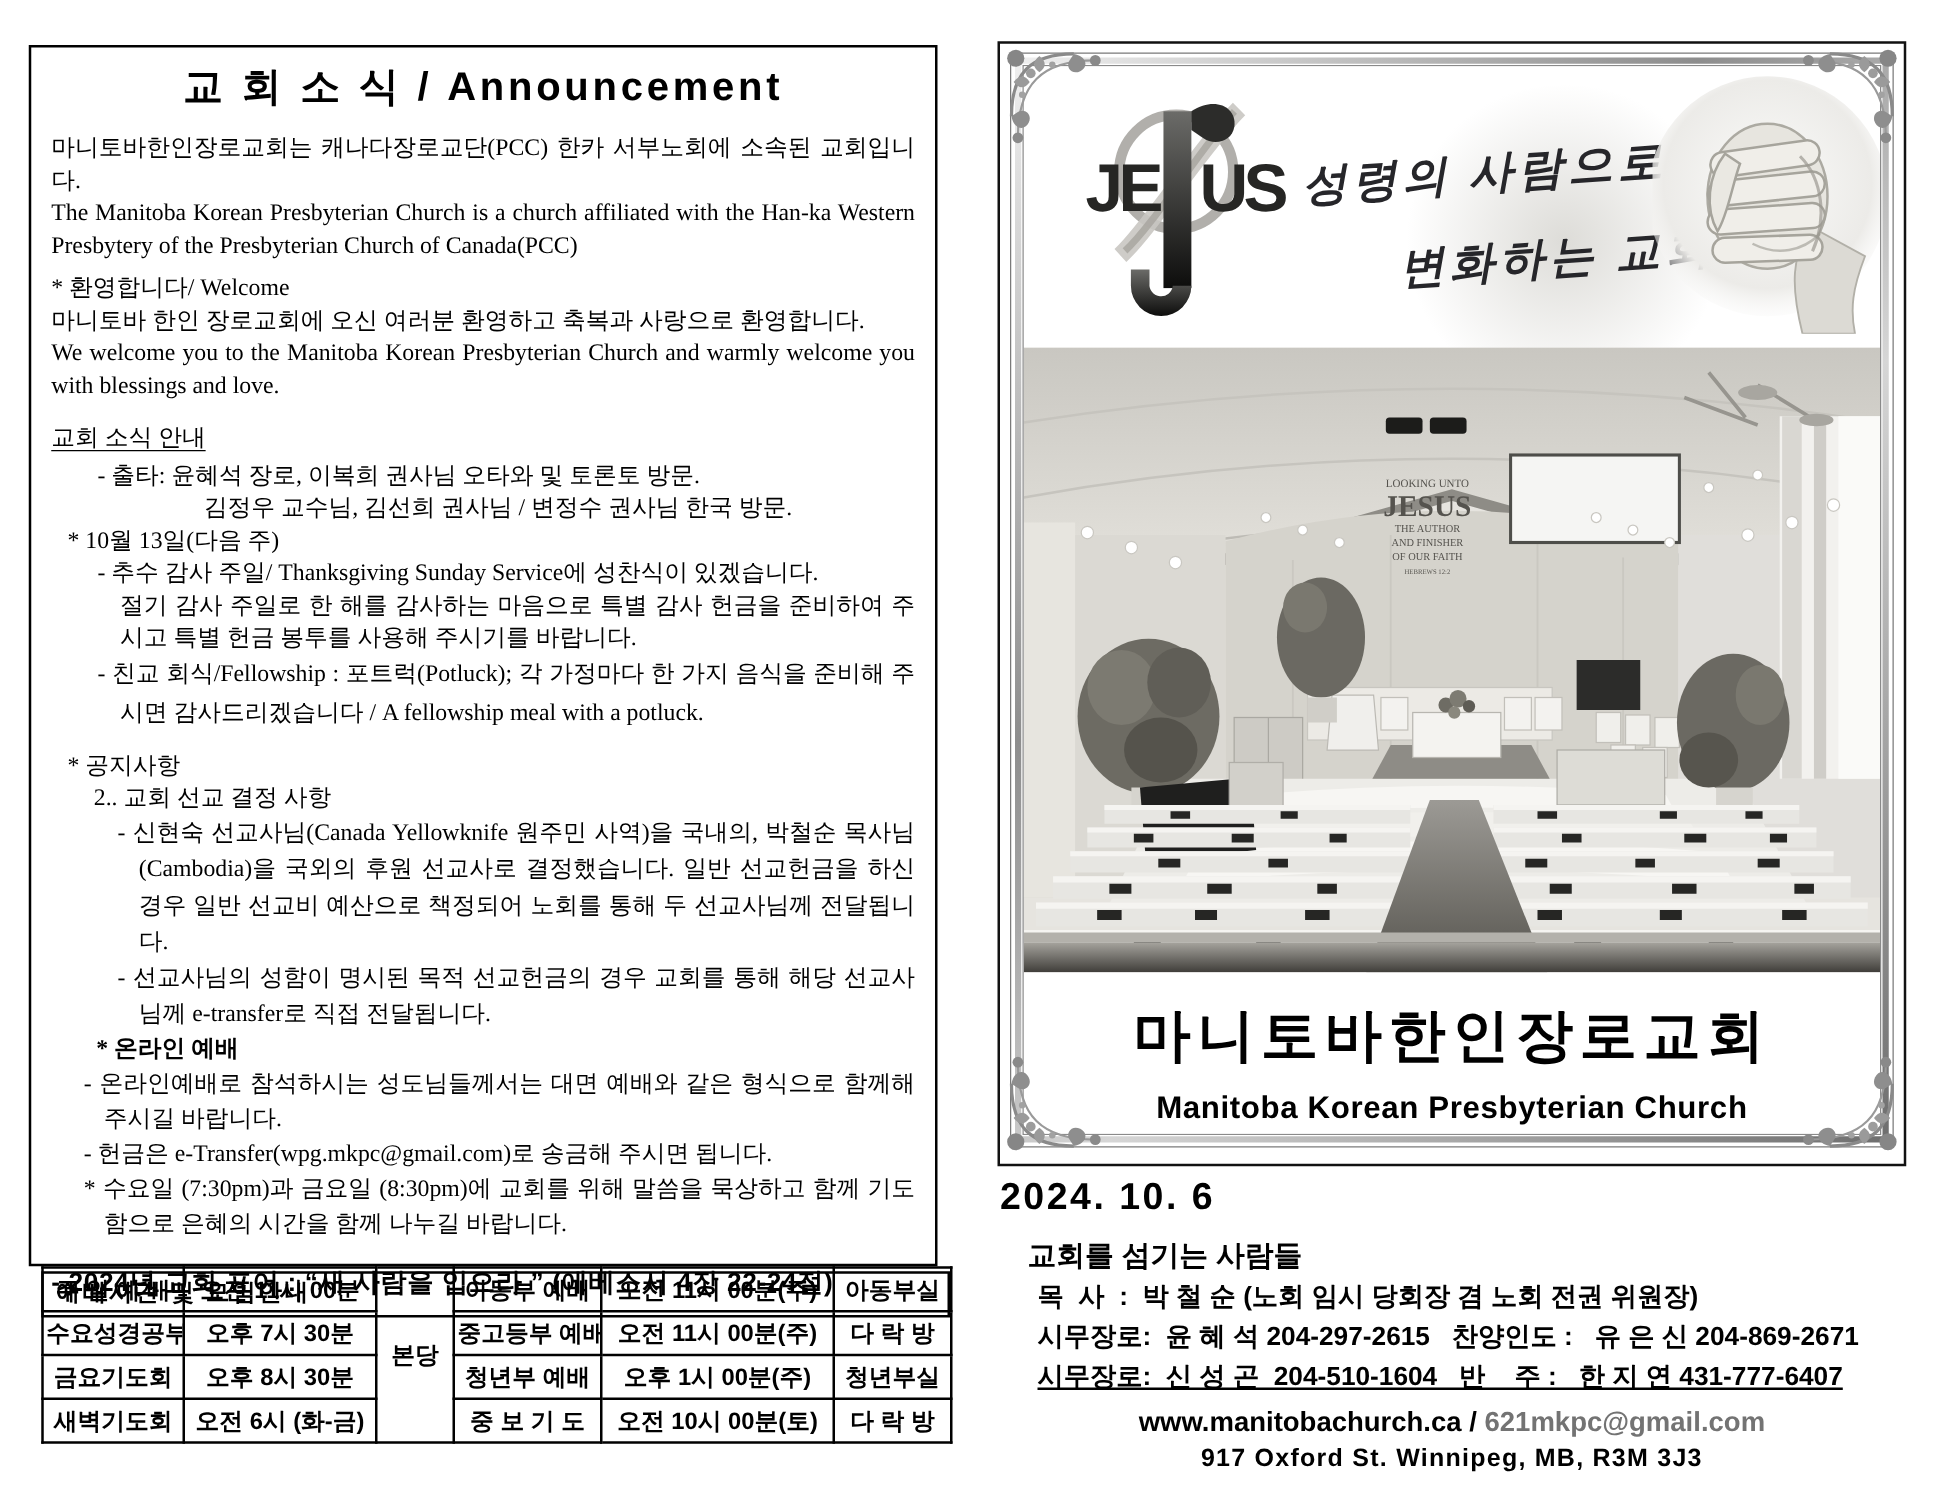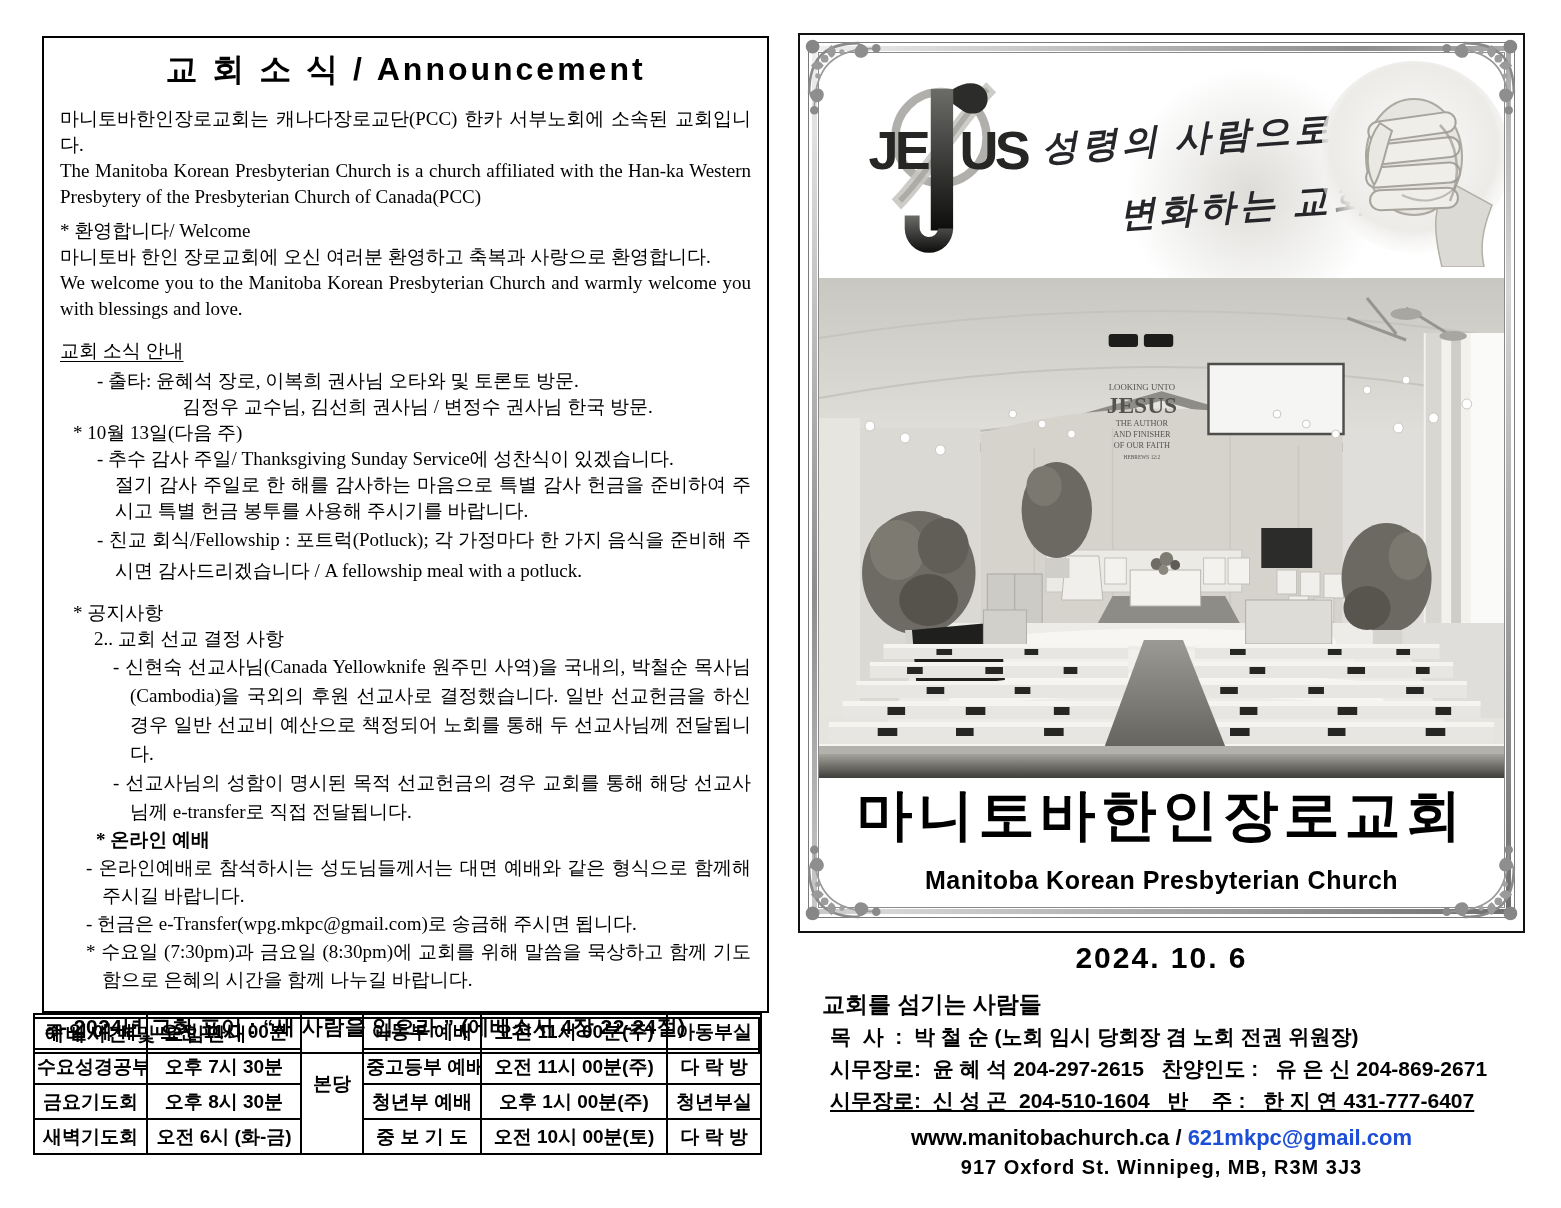--- a/index.html
+++ b/index.html
@@ -1,20 +1,20 @@
 <!DOCTYPE html>
 <html><head>
 <meta charset="utf-8">
 <style>
   html,body { margin:0; padding:0; background:#ffffff; }
   .page { position:relative; width:1561px; height:1208px; background:#ffffff; color:#000;
           font-family:"Liberation Serif", serif; overflow:hidden; }
 
   
-  .ann-box { position:absolute; left:42px; top:36px; width:727px; height:977px;
+  .ann-box { position:absolute; left:23px; top:36px; width:727px; height:977px;
              border:2px solid #000; box-sizing:border-box; padding:6px 16px 0 16px; }
   .ann-title { text-align:center; font-family:"Liberation Sans", sans-serif; font-weight:bold;
                font-size:32px; letter-spacing:3px; margin:4px 0 14px 0; }
   .ab { font-size:19px; line-height:26px; }
   .ln { }
   .para { text-align:justify; }
   .mt8 { margin-top:8px; } .mt14 { margin-top:14px; }
   .news-head { text-decoration:underline; text-underline-offset:4px; margin-top:16px; margin-bottom:4px; }
   .star  { padding-left:34px; text-indent:-21px; }
   .dash  { padding-left:55px; text-indent:-18px; text-align:justify; }
@@ -60,24 +60,24 @@
   .slogan { position:absolute; left:222px; top:58px; width:390px; color:#26262a;
             font-family:"Liberation Serif", serif; font-style:italic; font-weight:bold; }
   .sl1 { font-size:36px; transform:rotate(-4deg); letter-spacing:4px; }
   .sl2 { font-size:36px; margin:20px 0 0 78px; transform:rotate(-4deg); letter-spacing:4px; }
   .hands { position:absolute; right:0px; top:2px; width:182px; height:212px; }
 
   .photo { position:absolute; left:0; right:0; top:225px; height:500px; }
   .photo svg { display:block; width:100%; height:100%; }
 
   .namearea { position:absolute; left:0; right:0; top:725px; bottom:0; text-align:center; background:#fff; }
-  .name-ko { font-size:56px; font-weight:bold; letter-spacing:5px; }
+  .name-ko { margin-top:20px; font-size:46px; font-weight:bold; letter-spacing:5px; }
   .name-en { margin-top:12px; font-size:25px; font-weight:bold; letter-spacing:0.5px; }
 
-  .date-line { position:absolute; top:906px; left:0; right:0; text-align:center;
+  .date-line { position:absolute; top:906px; left:0; right:0; 
                font-size:30px; font-weight:bold; letter-spacing:2px; }
   .serving   { position:absolute; top:954px; left:22px; font-size:23px; font-weight:bold; }
   .staff     { position:absolute; left:30px; font-size:21px; font-weight:bold; white-space:pre; }
   .staff.s1 { top:988px; } .staff.s2 { top:1020px; } .staff.s3 { top:1052px;text-decoration:underline; }
   .webline { position:absolute; top:1090px; left:0; right:0; text-align:center;
              font-size:22px; font-weight:bold; }
   .addr    { position:absolute; top:1121px; left:0; right:0; text-align:center;
              font-size:20px; font-weight:bold; letter-spacing:1px; }
   .email { font-weight:bold; text-decoration:none; }
 </style>
@@ -469,18 +469,18 @@
         </div>
       </div>
     </div>
 
     <div class="date-line">2024. 10. 6</div>
     <div class="serving">교회를 섬기는 사람들</div>
     <div class="staff s1">목  사  :  박 철 순 (노회 임시 당회장 겸 노회 전권 위원장)</div>
     <div class="staff s2">시무장로:  윤 혜 석 204-297-2615   찬양인도 :   유 은 신 204-869-2671</div>
     <div class="staff s3">시무장로:  신 성 곤  204-510-1604   반    주 :   한 지 연 431-777-6407</div>
     <div class="webline">
-      <span>www.manitobachurch.ca</span><span> / </span><span class="email" id="email-link" style="color: #1d4ed8;">621mkpc@gmail.com</span>
+      <span>www.manitobachurch.ca</span><span> / </span><span class="email" id="email-link" style="color: #737373;">621mkpc@gmail.com</span>
     </div>
     <div class="addr">917 Oxford St. Winnipeg, MB, R3M 3J3</div>
   </div>
 
 </div>
 
 </body></html>

